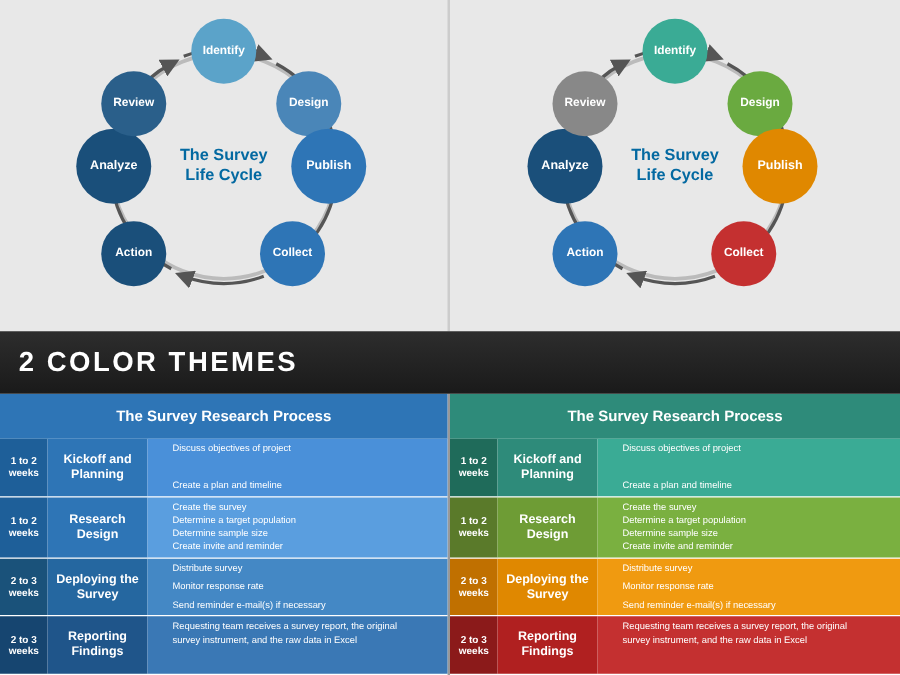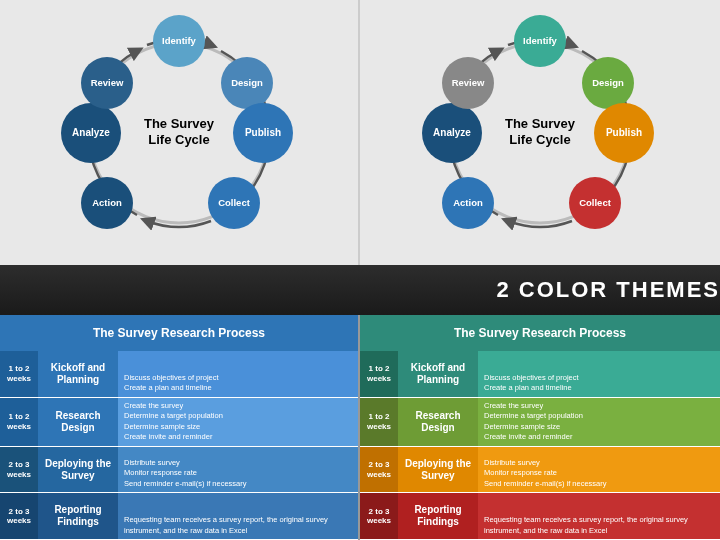--- a/index.html
+++ b/index.html
@@ -42,21 +42,21 @@
     }
 
     .cycle-center {
       position: absolute;
       top: 50%;
       left: 50%;
       transform: translate(-50%, -50%);
       text-align: center;
       font-size: 13px;
       font-weight: bold;
-      color: #000000;
+      color: #0369a1;
       line-height: 1.3;
       z-index: 2;
     }
 
     
     .cycle-svg {
       position: absolute;
       top: 0; left: 0;
       width: 100%; height: 100%;
     }
@@ -78,21 +78,21 @@
     .node-sm { width: 52px; height: 52px; font-size: 9.5px; }
     .node-md { width: 60px; height: 60px; font-size: 10px; }
 
     
     .banner {
       width: 720px;
       height: 50px;
       background: linear-gradient(180deg, #2d2d2d 0%, #1a1a1a 100%);
       display: flex;
       align-items: center;
-      justify-content: flex-end;
+      justify-content: flex-start;
       position: relative;
       padding-left: 15px;
     }
 
     .banner-text {
       font-size: 22px;
       font-weight: 900;
       color: white;
       letter-spacing: 2px;
       text-transform: uppercase;
@@ -160,22 +160,22 @@
       font-weight: bold;
       color: white;
       padding: 3px;
       line-height: 1.2;
     }
 
     .desc-cell {
       flex: 1;
       display: flex;
       flex-direction: column;
-      justify-content: flex-end;
-      padding: 3px 6px;
+      justify-content: space-between;
+      padding: 3px 20px;
       font-size: 7.5px;
       color: white;
       line-height: 1.4;
     }
 
     
     .row-blue-1 .week-cell { background: #1e5f99; }
     .row-blue-1 .label-cell { background: #2e75b6; }
     .row-blue-1 .desc-cell { background: #4a90d9; }
 

